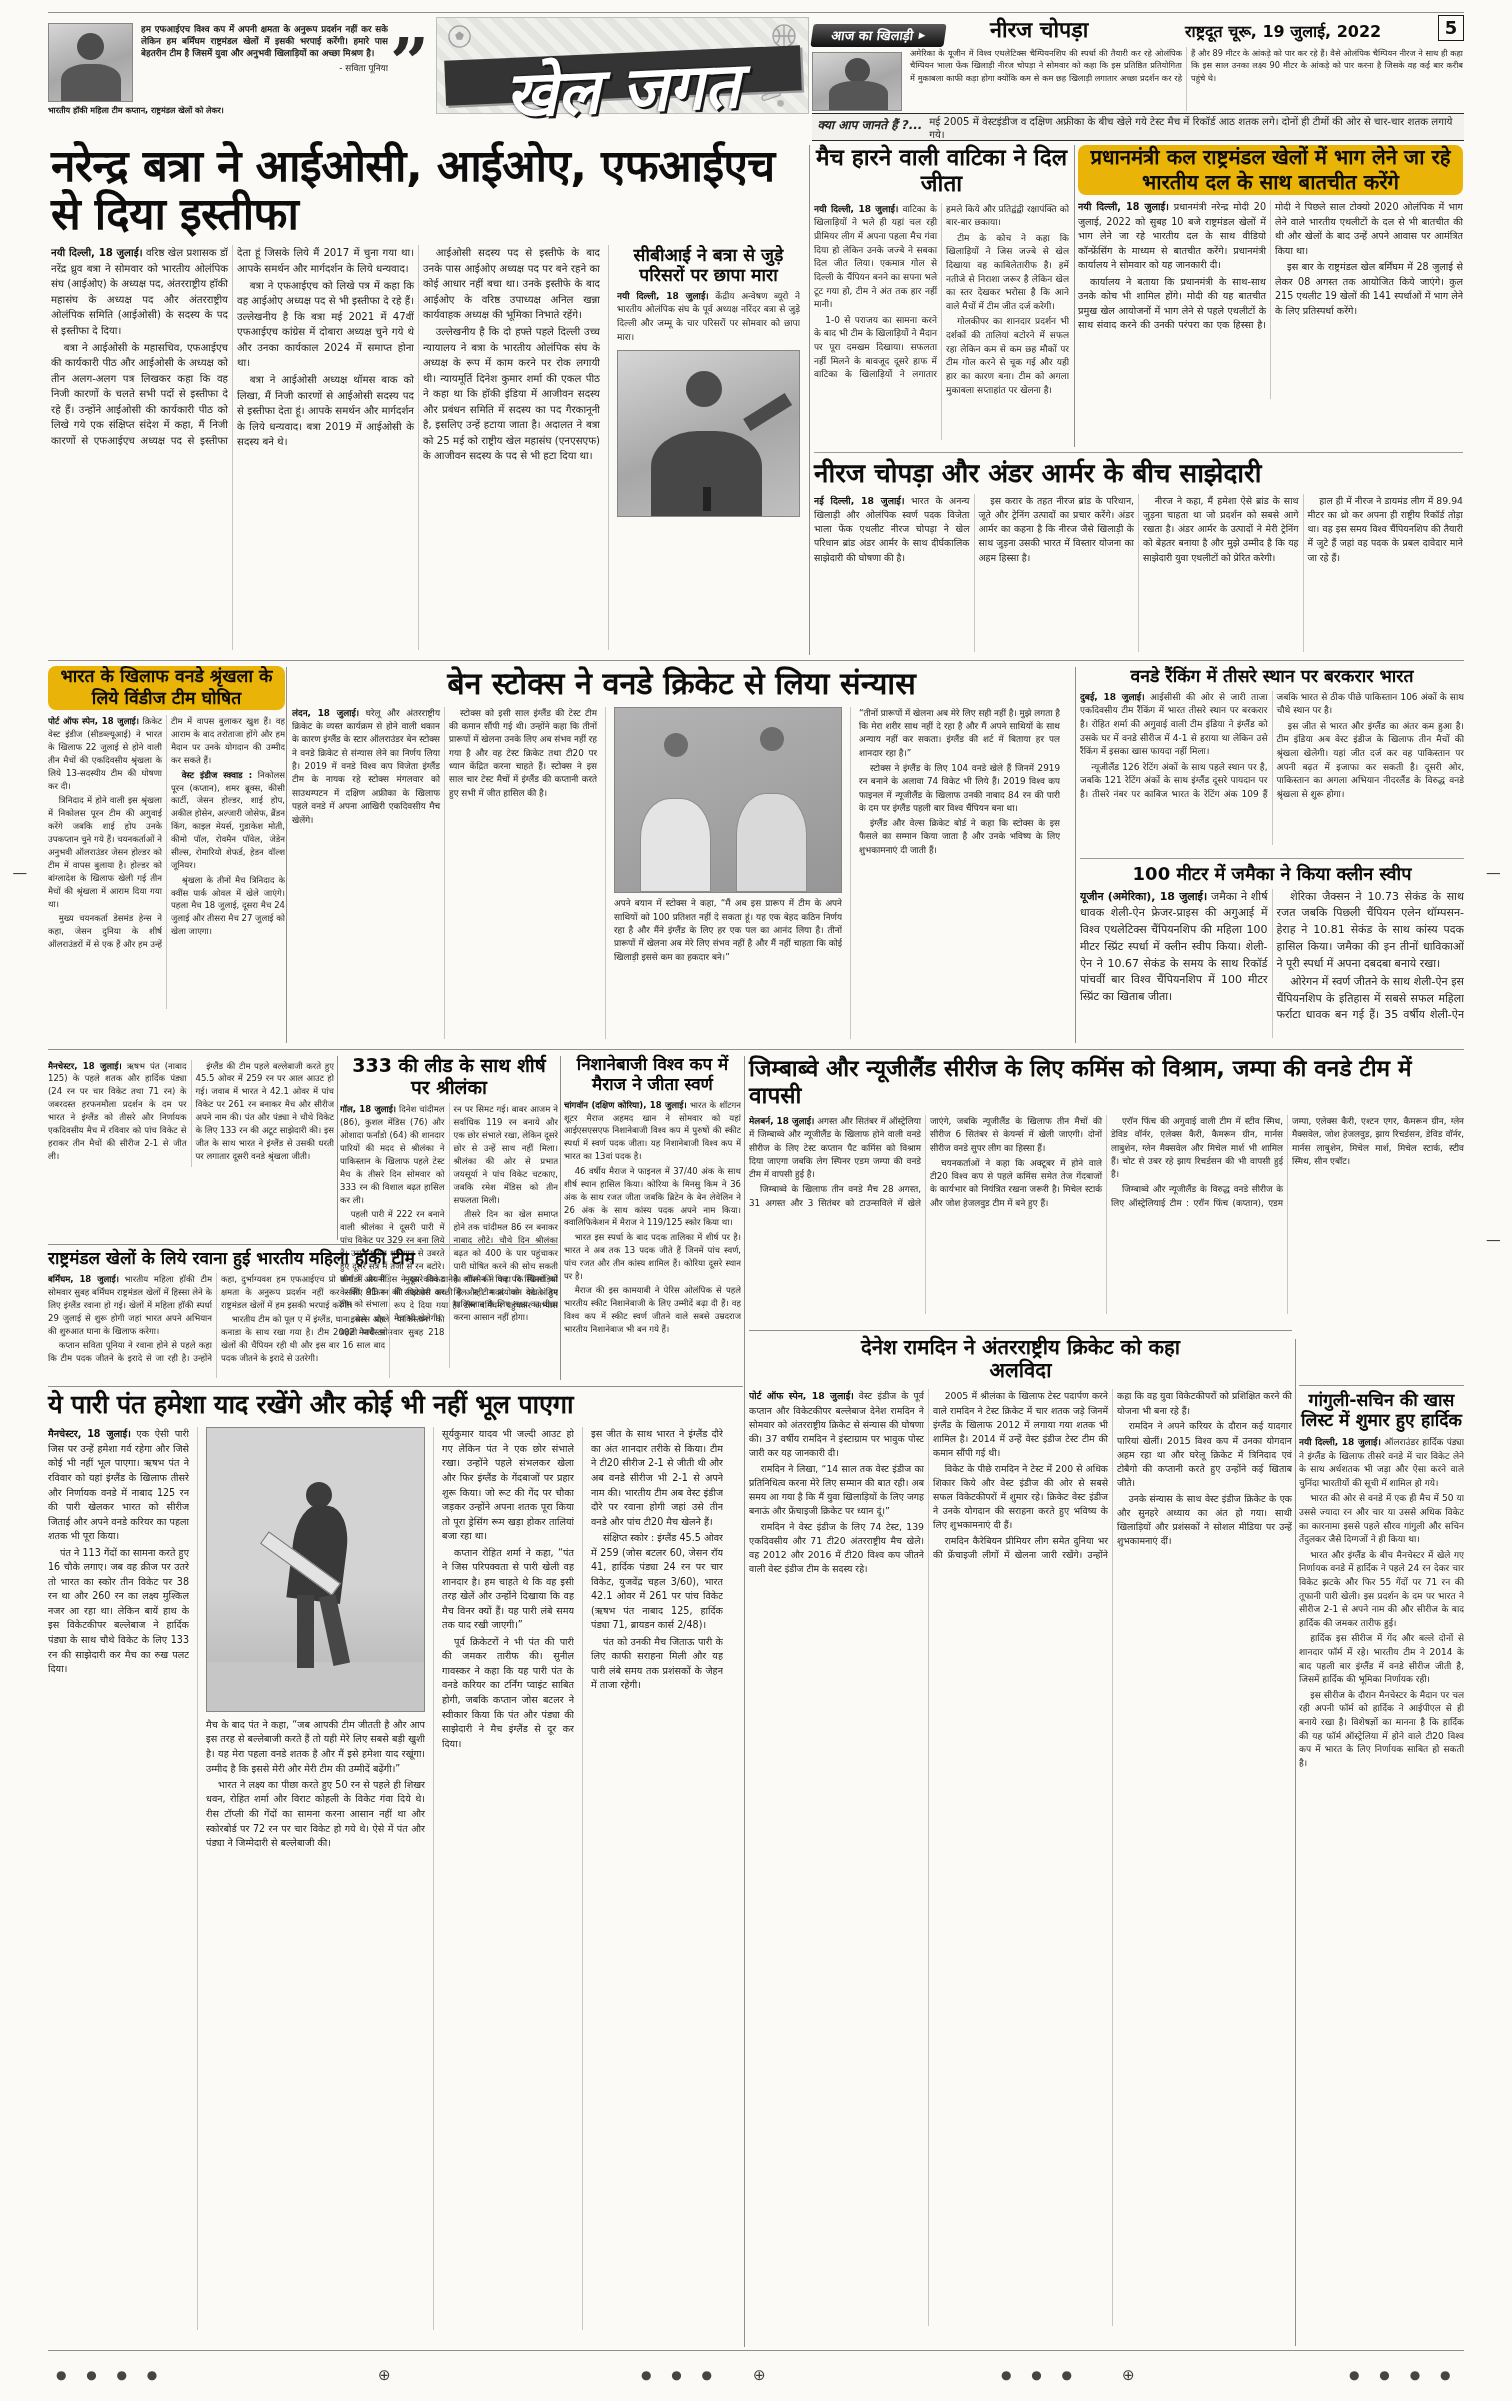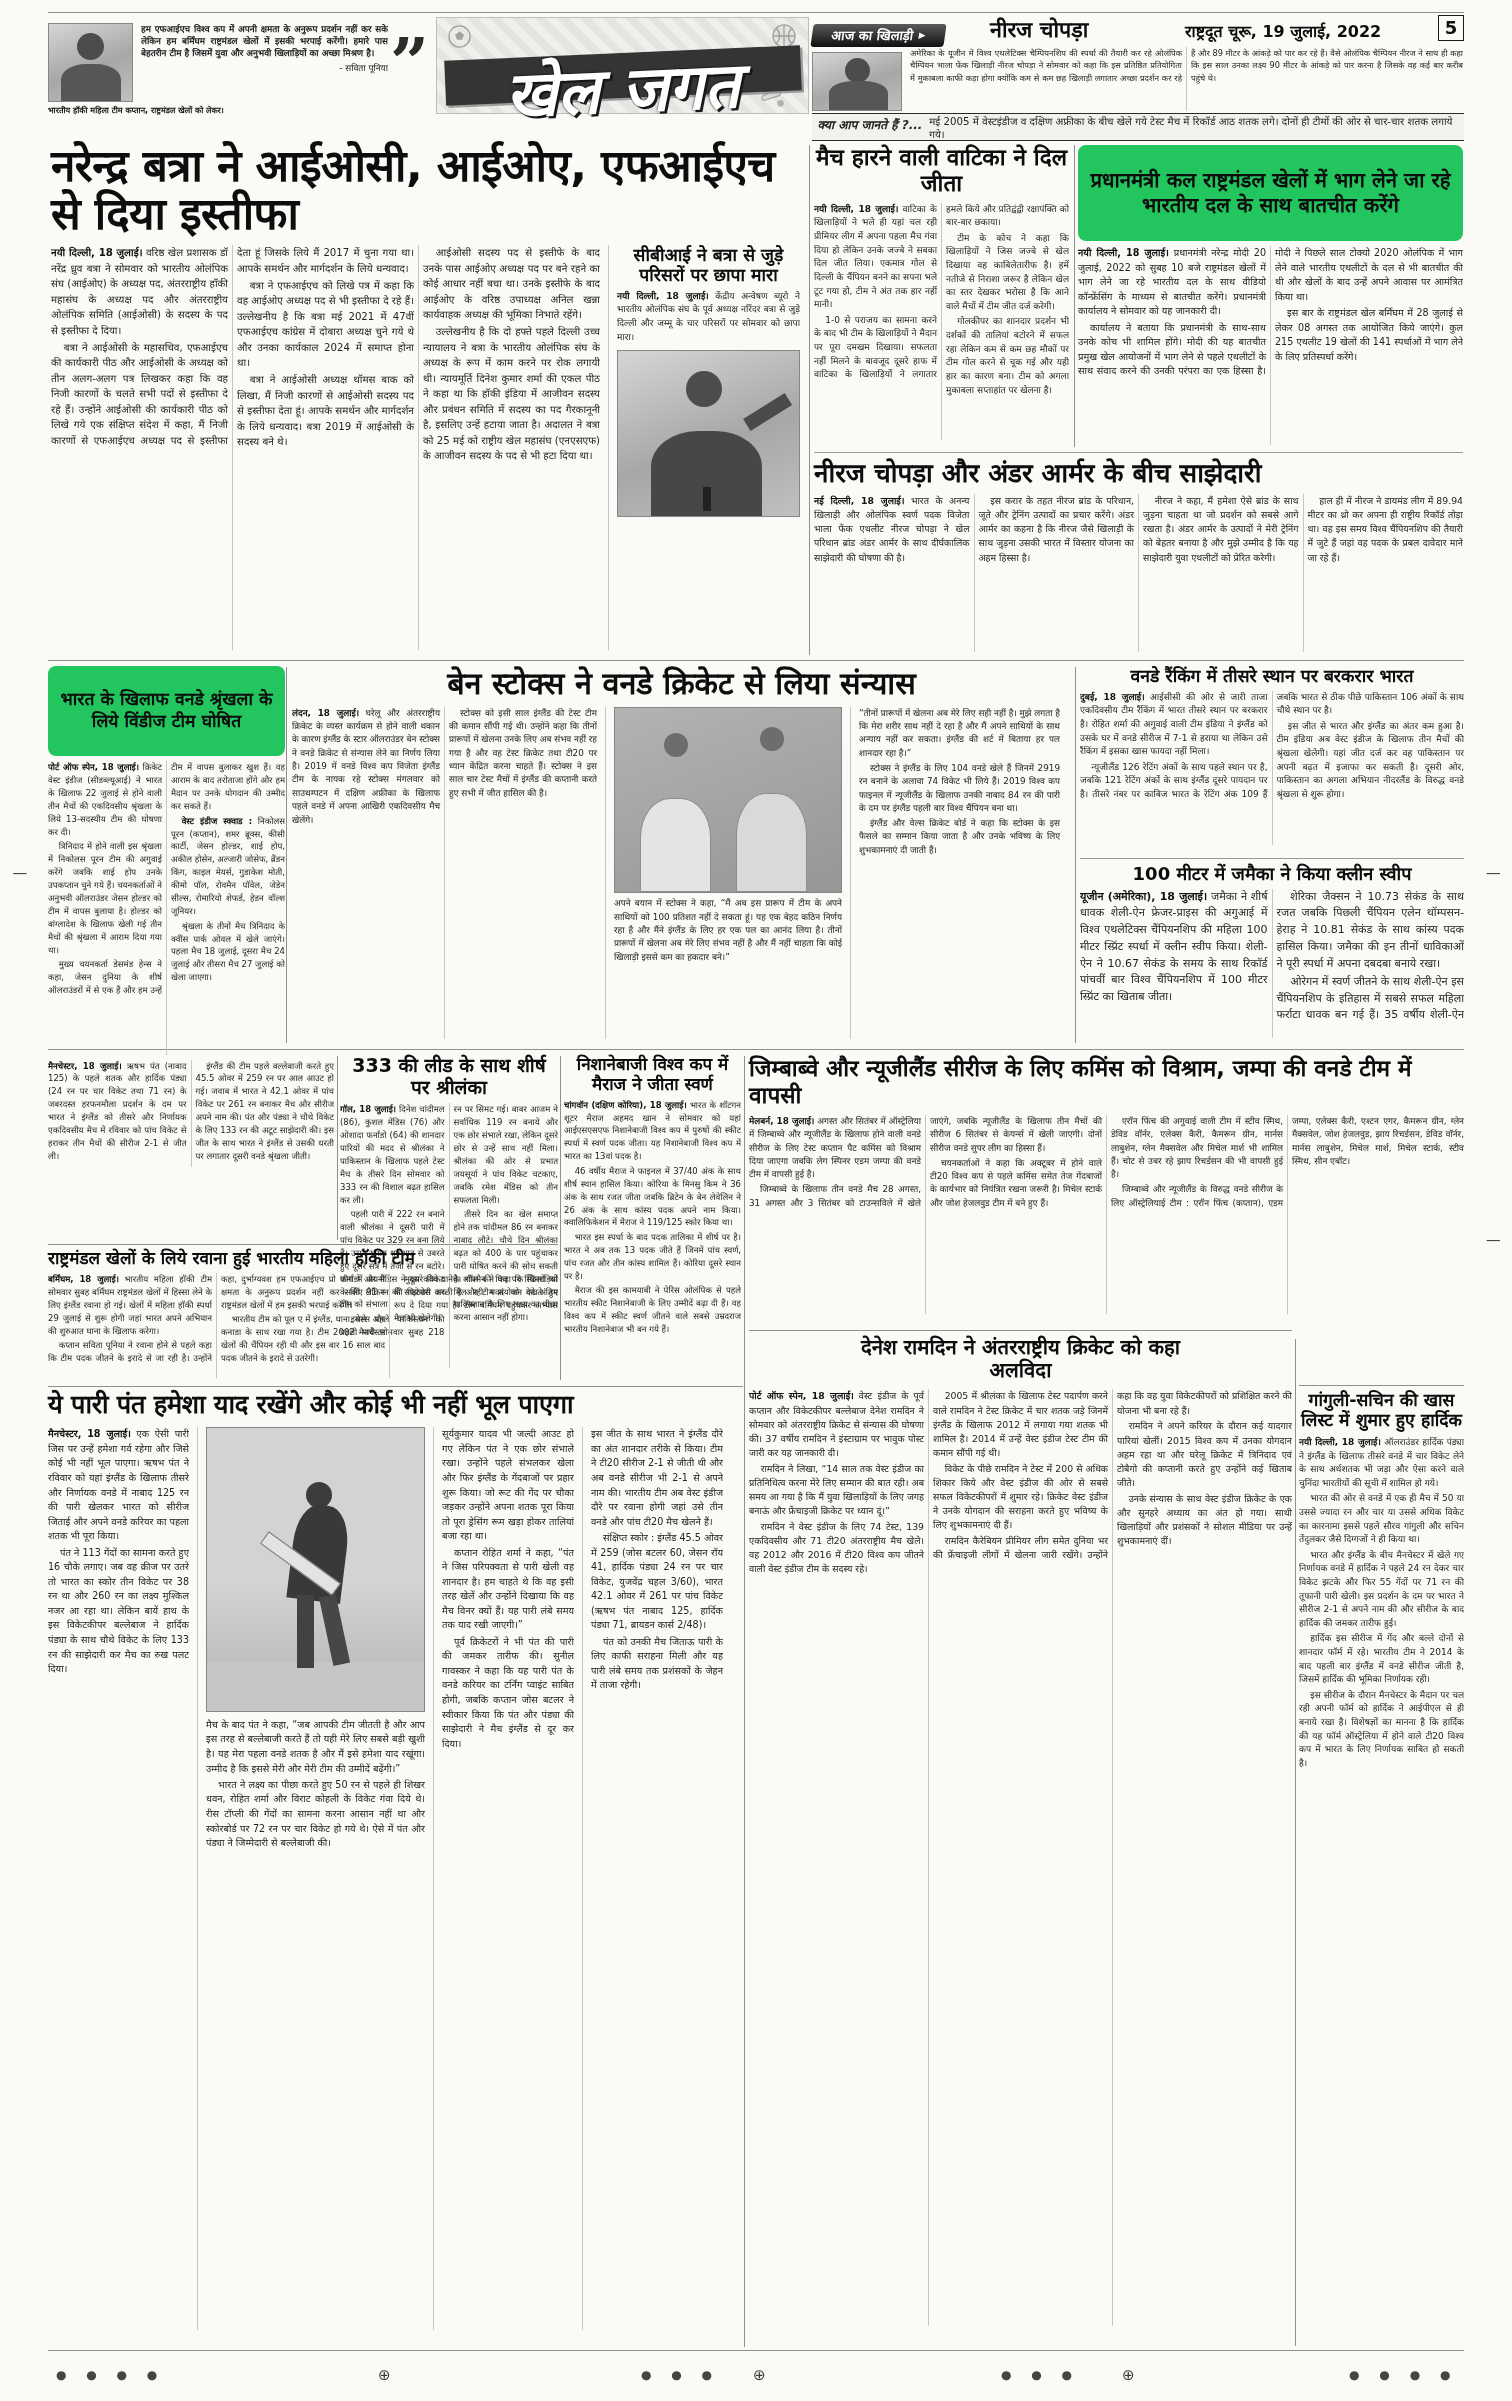--- a/index.html
+++ b/index.html
@@ -13,21 +13,21 @@
   .ctr{text-align:center}
   .body{text-align:justify;overflow:hidden}
   .mc2{column-count:2;column-gap:9px;column-rule:0.6px solid #c6c6c6}
   .mc3{column-count:3;column-gap:9px;column-rule:0.6px solid #c6c6c6}
   .mc4{column-count:4;column-gap:9px;column-rule:0.6px solid #c6c6c6}
   .mc2,.mc3,.mc4,.mc1{overflow:hidden}
   .bp{margin:0 0 1.7px 0;text-indent:1.25em;line-height:1.52}
   .bp.lead{text-indent:0}
   .dl{font-weight:700;color:#111}
   .rest{display:contents}
-  .gbox{background:#22c55e;border-radius:8px;padding:23px 8px;text-align:center;font-weight:700;color:#0d0d0d}
+  .gbox{background:#eab308;border-radius:8px;padding:0 8px;text-align:center;font-weight:700;color:#0d0d0d}
   .flexrow{display:flex}
   .fcol{overflow:hidden}
   .fcol + .fcol{border-left:0.6px solid #c6c6c6;padding-left:8px;margin-left:8px}
   .ph{position:relative;border:0.6px solid #868686;overflow:hidden;
       background:linear-gradient(160deg,#d6d6d6,#a7a7a7 55%,#c0c0c0)}
   .ph .head{position:absolute;border-radius:50%;background:#4c4c4c}
   .ph .torso{position:absolute;border-radius:42% 42% 0 0;background:#565656}
   .ph .prop{position:absolute;background:#e3e3e3;border:0.6px solid #777}
   .mh{background:repeating-linear-gradient(45deg,#efefec 0 8px,#e4e4e0 8px 16px);border:0.6px solid #bdbdbd}
   .mh-ribbon{position:absolute;background:#343434;box-shadow:2.3px 2.3px 0 #9d9d9d;transform:rotate(-2.5deg)}
@@ -207,21 +207,21 @@
         <p class="bp lead">“तीनों प्रारूपों में खेलना अब मेरे लिए सही नहीं है। मुझे लगता है कि मेरा शरीर साथ नहीं दे रहा है और मैं अपने साथियों के साथ अन्याय नहीं कर सकता। इंग्लैंड की शर्ट में बिताया हर पल शानदार रहा है।”</p>
         <p class="bp">स्टोक्स ने इंग्लैंड के लिए 104 वनडे खेले हैं जिनमें 2919 रन बनाने के अलावा 74 विकेट भी लिये हैं। 2019 विश्व कप फाइनल में न्यूजीलैंड के खिलाफ उनकी नाबाद 84 रन की पारी के दम पर इंग्लैंड पहली बार विश्व चैंपियन बना था।</p>
         <p class="bp">इंग्लैंड और वेल्स क्रिकेट बोर्ड ने कहा कि स्टोक्स के इस फैसले का सम्मान किया जाता है और उनके भविष्य के लिए शुभकामनाएं दी जाती हैं।</p>
       </div>
     </div>
   </section>
 
   <section class="abs" style="left:1080px;top:666px;width:384px;height:187px">
     <h2 class="hl ctr" style="font-size:17.5px">वनडे रैंकिंग में तीसरे स्थान पर बरकरार भारत</h2>
     <div class="body mc2" style="height:154px;margin-top:4.5px;font-size:9px">
-      <p class="bp lead"><span class="dl">दुबई, 18 जुलाई।</span> <span>आईसीसी की ओर से जारी ताजा एकदिवसीय टीम रैंकिंग में भारत तीसरे स्थान पर बरकरार है। रोहित शर्मा की अगुवाई वाली टीम इंडिया ने इंग्लैंड को उसके घर में वनडे सीरीज में 7-1 से हराया था लेकिन उसे रैंकिंग में इसका खास फायदा नहीं मिला।</span></p>
+      <p class="bp lead"><span class="dl">दुबई, 18 जुलाई।</span> <span>आईसीसी की ओर से जारी ताजा एकदिवसीय टीम रैंकिंग में भारत तीसरे स्थान पर बरकरार है। रोहित शर्मा की अगुवाई वाली टीम इंडिया ने इंग्लैंड को उसके घर में वनडे सीरीज में 4-1 से हराया था लेकिन उसे रैंकिंग में इसका खास फायदा नहीं मिला।</span></p>
       <div class="rest"><p class="bp">न्यूजीलैंड 126 रेटिंग अंकों के साथ पहले स्थान पर है, जबकि 121 रेटिंग अंकों के साथ इंग्लैंड दूसरे पायदान पर है। तीसरे नंबर पर काबिज भारत के रेटिंग अंक 109 हैं जबकि भारत से ठीक पीछे पाकिस्तान 106 अंकों के साथ चौथे स्थान पर है।</p><p class="bp">इस जीत से भारत और इंग्लैंड का अंतर कम हुआ है। टीम इंडिया अब वेस्ट इंडीज के खिलाफ तीन मैचों की श्रृंखला खेलेगी। यहां जीत दर्ज कर वह पाकिस्तान पर अपनी बढ़त में इजाफा कर सकती है। दूसरी ओर, पाकिस्तान का अगला अभियान नीदरलैंड के विरुद्ध वनडे श्रृंखला से शुरू होगा।</p></div>
     </div>
   </section>
 
   <section class="abs" style="left:1080px;top:858px;width:384px;height:186px;border-top:0.6px solid #9a9a9a;padding-top:4.5px">
     <h2 class="hl ctr" style="font-size:18px">100 मीटर में जमैका ने किया क्लीन स्वीप</h2>
     <div class="body mc2" style="height:149px;margin-top:4.5px;font-size:11px">
       <p class="bp lead"><span class="dl">यूजीन (अमेरिका), 18 जुलाई।</span> <span>जमैका ने शीर्ष धावक शेली-ऐन फ्रेजर-प्राइस की अगुआई में विश्व एथलेटिक्स चैंपियनशिप की महिला 100 मीटर स्प्रिंट स्पर्धा में क्लीन स्वीप किया। शेली-ऐन ने 10.67 सेकंड के समय के साथ रिकॉर्ड पांचवीं बार विश्व चैंपियनशिप में 100 मीटर स्प्रिंट का खिताब जीता।</span></p>
       <div class="rest"><p class="bp">शेरिका जैक्सन ने 10.73 सेकंड के साथ रजत जबकि पिछली चैंपियन एलेन थॉम्पसन-हेराह ने 10.81 सेकंड के साथ कांस्य पदक हासिल किया। जमैका की इन तीनों धाविकाओं ने पूरी स्पर्धा में अपना दबदबा बनाये रखा।</p><p class="bp">ओरेगन में स्वर्ण जीतने के साथ शेली-ऐन इस चैंपियनशिप के इतिहास में सबसे सफल महिला फर्राटा धावक बन गई हैं। 35 वर्षीय शेली-ऐन 10.7 सेकंड से कम समय में दौड़ लगाने वाली सबसे उम्रदराज धाविका भी बनीं।</p></div>
     </div>

